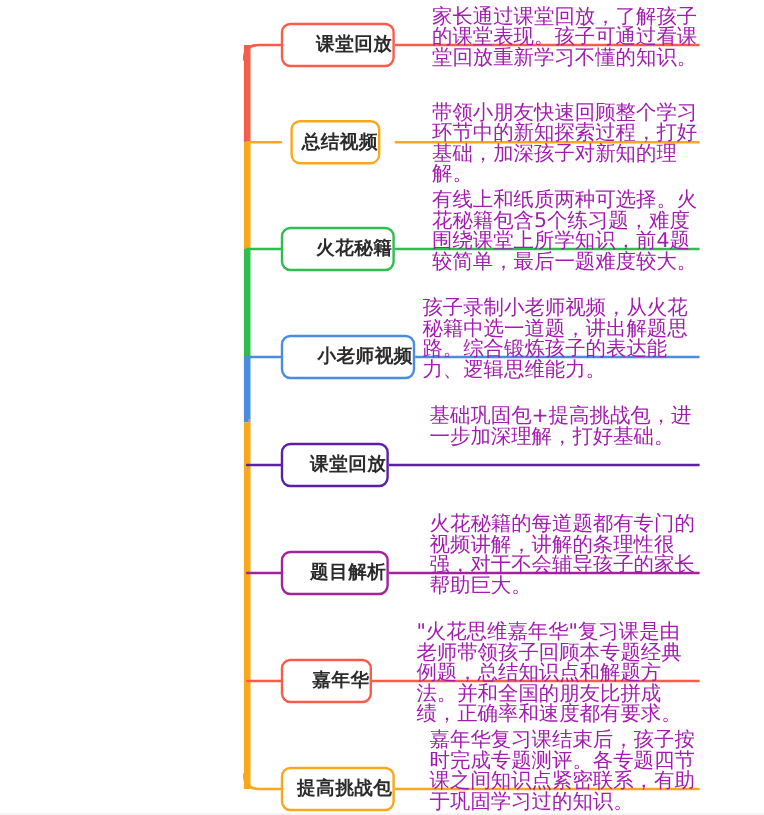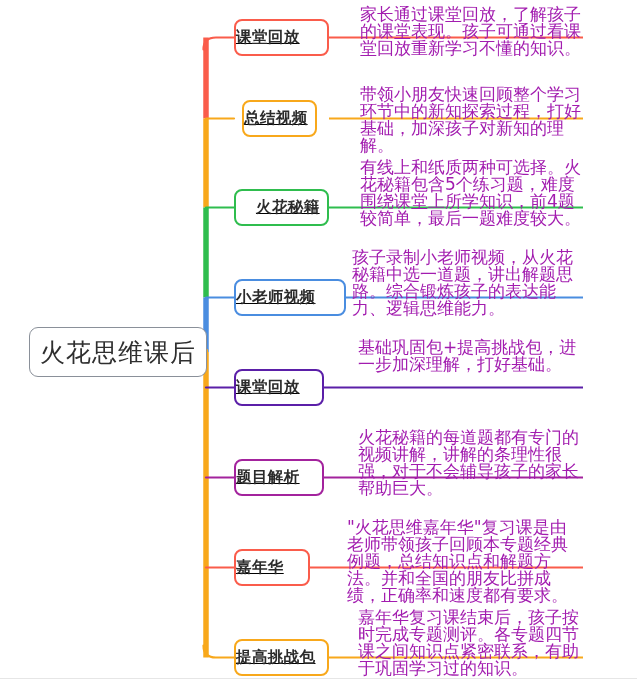--- a/index.html
+++ b/index.html
@@ -60,22 +60,21 @@
   .branch-node {
     position: absolute;
     box-sizing: border-box;
     height: 37px;
     border-width: 2px;
     border-style: solid;
     border-radius: 8px;
     background: #ffffff;
     display: flex;
     align-items: center;
-    justify-content: flex-start;
-    text-decoration: underline;
+    justify-content: flex-end;
   }
   .branch-label {
     font-size: 15.5px;
     font-weight: bold;
     color: #2b2b2b;
     white-space: nowrap;
     letter-spacing: 0.4px;
   }
 
   
@@ -112,23 +111,20 @@
       <path d="M 206 387.5 L 234 387.5" stroke="#5b1fa8" stroke-width="2.2" fill="none" stroke-linecap="round"></path>
       <path d="M 324 387.5 L 583 387.5" stroke="#5b1fa8" stroke-width="2.2" fill="none" stroke-linecap="butt"></path>
       <path d="M 206 477.5 L 234 477.5" stroke="#a3239d" stroke-width="2.2" fill="none" stroke-linecap="round"></path>
       <path d="M 324 477.5 L 583 477.5" stroke="#a3239d" stroke-width="2.2" fill="none" stroke-linecap="butt"></path>
       <path d="M 206 567.5 L 234 567.5" stroke="#fa5c4b" stroke-width="2.2" fill="none" stroke-linecap="round"></path>
       <path d="M 310 567.5 L 583 567.5" stroke="#fa5c4b" stroke-width="2.2" fill="none" stroke-linecap="butt"></path>
       <path d="M 203.5 645.5 Q 203.5 657.5 216 657.5 L 234 657.5" stroke="#f8a81b" stroke-width="2.2" fill="none" stroke-linecap="round"></path>
       <path d="M 329 657.5 L 583 657.5" stroke="#f8a81b" stroke-width="2.2" fill="none" stroke-linecap="butt"></path>
     </svg>
 
-  <div class="root-node">
-    <span class="root-label">火花思维课后</span>
-  </div>
 
   <div id="branch-layer">
       <div class="branch-node" style="left: 234px; top: 19px; width: 95px; border-color: rgb(250, 92, 75);">
         <span class="branch-label">课堂回放</span>
       </div>
       <div class="desc" style="left: 360px; top: 6px;">家长通过课堂回放，了解孩子的课堂表现。孩子可通过看课堂回放重新学习不懂的知识。</div>
       <div class="branch-node" style="left: 242px; top: 100px; width: 75px; border-color: rgb(248, 168, 27);">
         <span class="branch-label">总结视频</span>
       </div>
       <div class="desc" style="left: 360px; top: 86px;">带领小朋友快速回顾整个学习环节中的新知探索过程，打好基础，加深孩子对新知的理解。</div>

